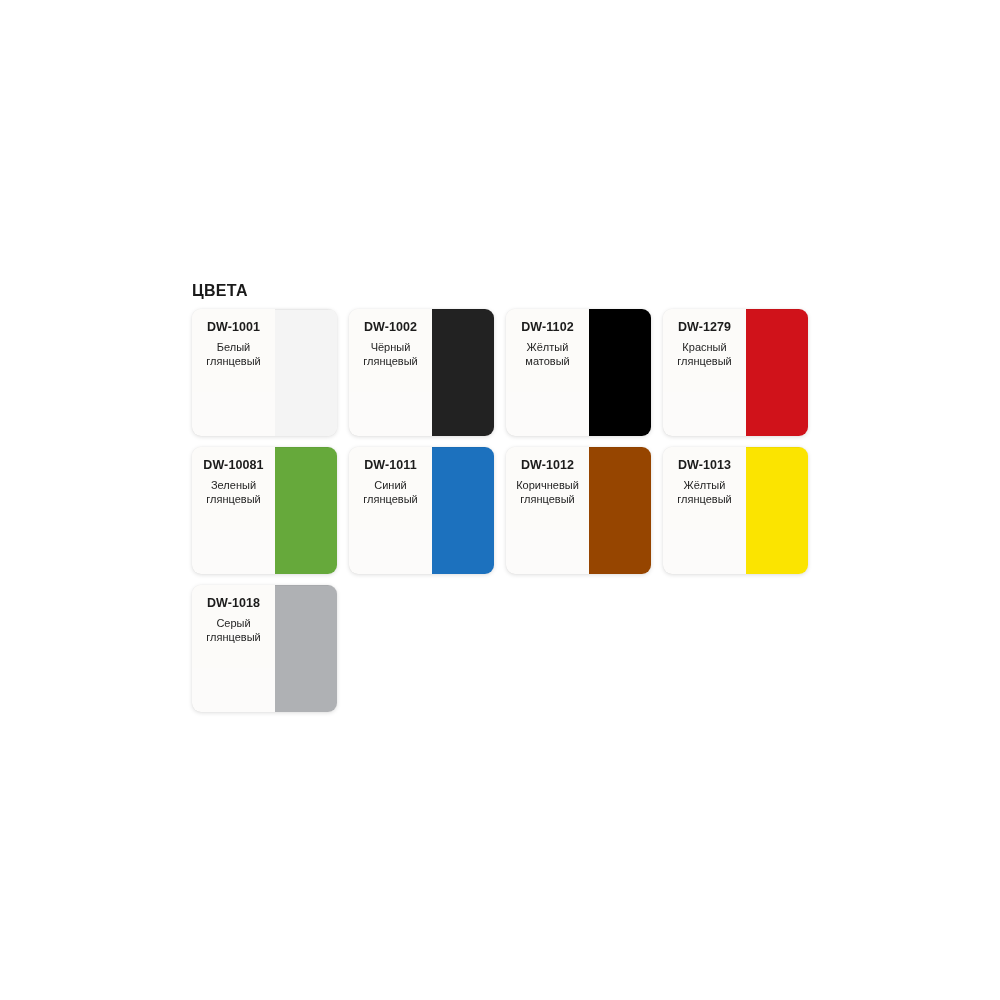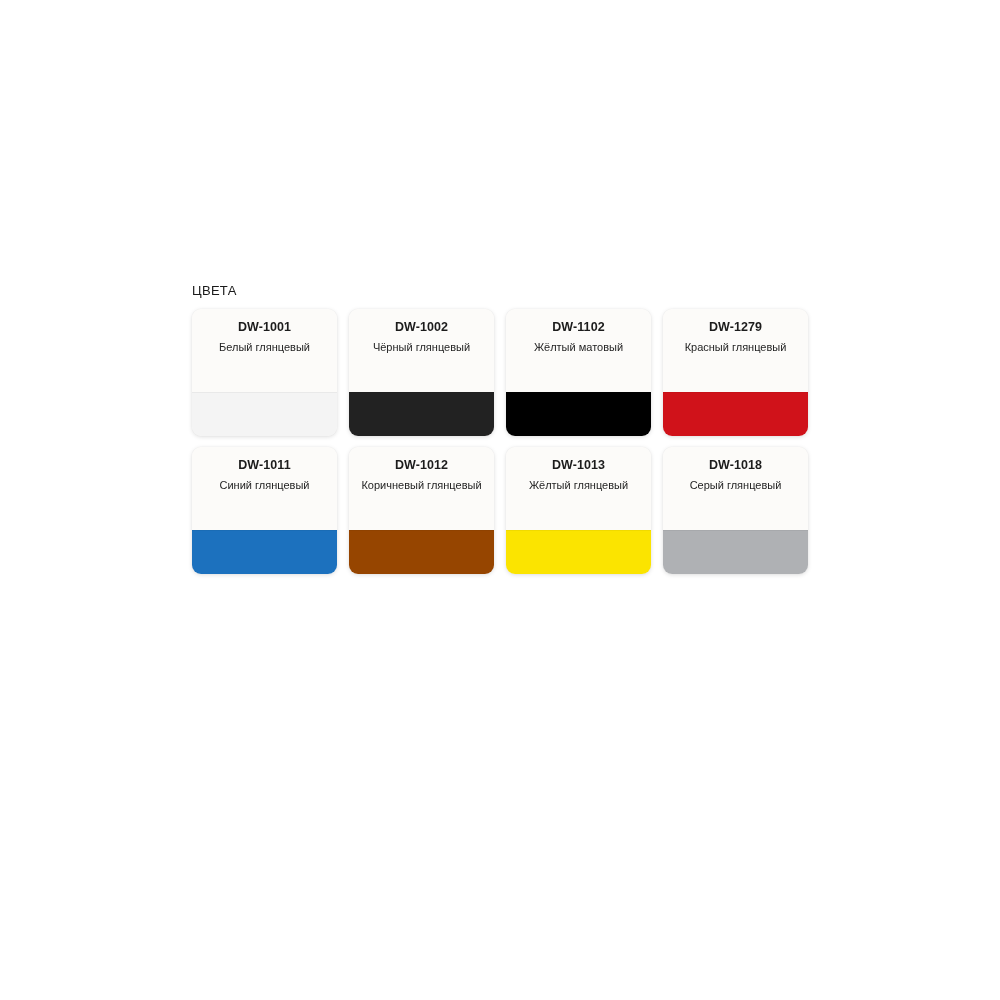--- a/index.html
+++ b/index.html
@@ -23,22 +23,22 @@
   }
 
   #colors-section {
     position: absolute;
     left: 192px;
     top: 283px;
     width: 620px;
   }
 
   #section-title {
-    font-size: 13px;
-    font-weight: normal;
+    font-size: 16px;
+    font-weight: bold;
     letter-spacing: 0.3px;
     color: #1a1a1a;
     text-transform: uppercase;
     margin: 0 0 10px 0;
     line-height: 16px;
     font-family: "Liberation Sans", "DejaVu Sans", sans-serif;
   }
 
   #color-grid {
     display: flex;
@@ -48,21 +48,21 @@
   }
 
   .color-card {
     width: 145px;
     height: 127px;
     border-radius: 9px;
     background: #fcfbfa;
     box-shadow: 0 1px 4px rgba(0,0,0,0.13), 0 0 1px rgba(0,0,0,0.10);
     overflow: hidden;
     display: flex;
-    flex-direction: column;
+    flex-direction: row;
     position: relative;
     box-sizing: border-box;
   }
 
   .card-text {
     flex: 0 0 83px;
     height: 83px;
     background: #fcfbf9;
     padding: 11px 8px 0 8px;
     box-sizing: border-box;
@@ -125,20 +125,27 @@
         </div>
         <div class="color-card">
           <div class="card-text">
             <div class="card-code">DW-1279</div>
             <div class="card-name">Красный глянцевый</div>
           </div>
           <div class="card-swatch" style="background-color: rgb(208, 18, 26);"></div>
         </div>
         <div class="color-card">
           <div class="card-text">
+            <div class="card-code">DW-10081</div>
+            <div class="card-name">Зеленый глянцевый</div>
+          </div>
+          <div class="card-swatch" style="background-color: rgb(102, 169, 59);"></div>
+        </div>
+        <div class="color-card">
+          <div class="card-text">
             <div class="card-code">DW-1011</div>
             <div class="card-name">Синий глянцевый</div>
           </div>
           <div class="card-swatch" style="background-color: rgb(28, 113, 190);"></div>
         </div>
         <div class="color-card">
           <div class="card-text">
             <div class="card-code">DW-1012</div>
             <div class="card-name">Коричневый глянцевый</div>
           </div>

